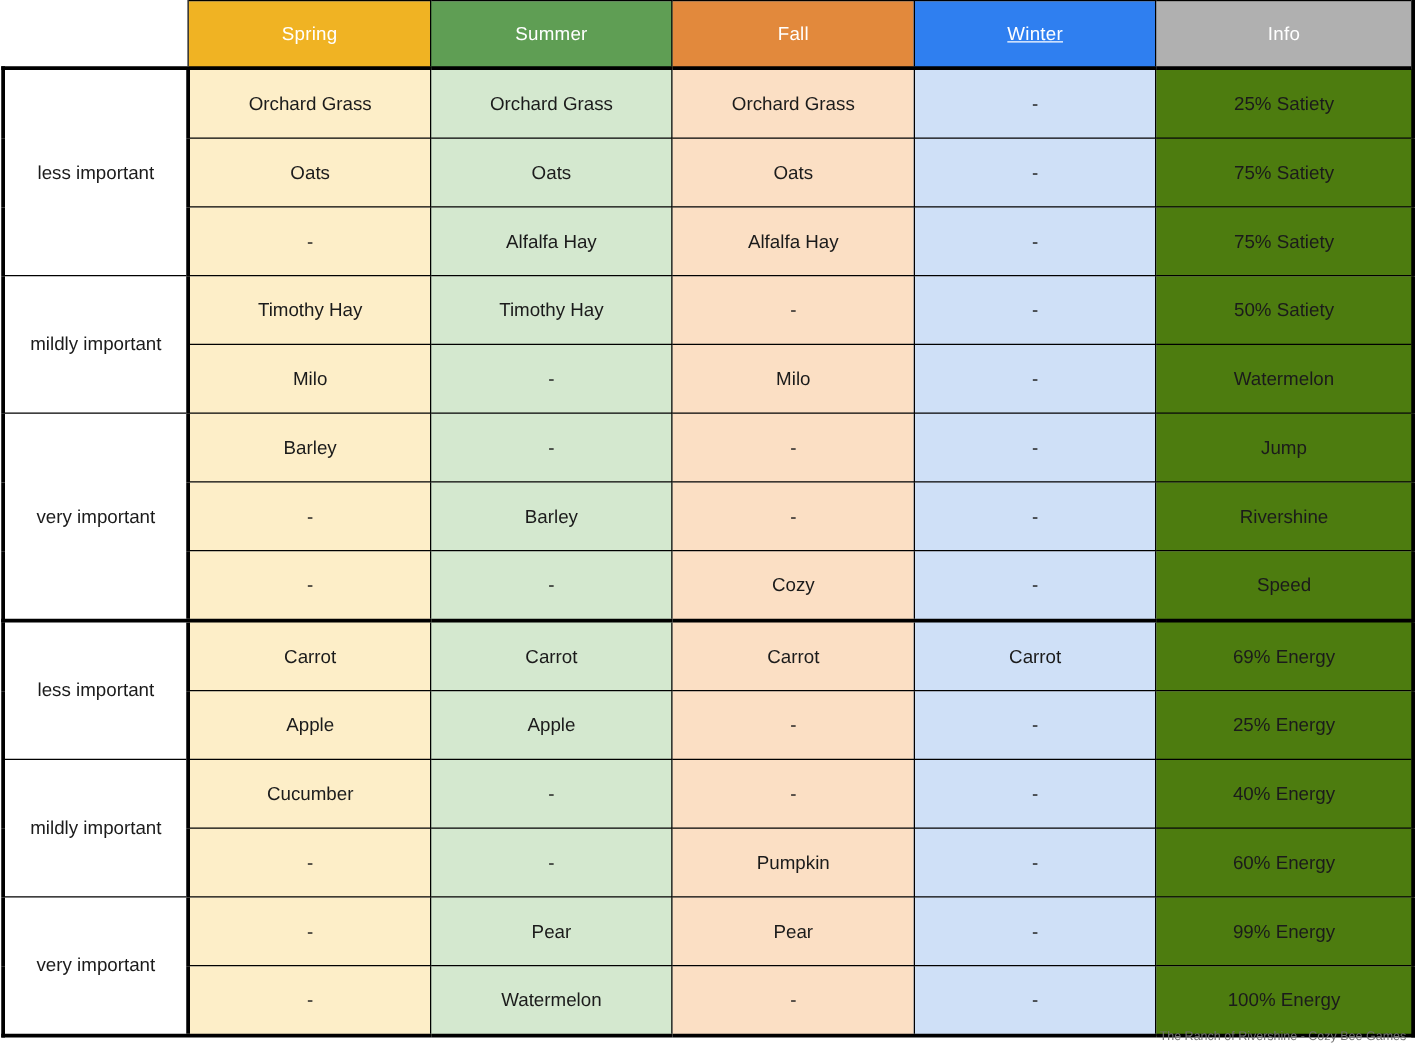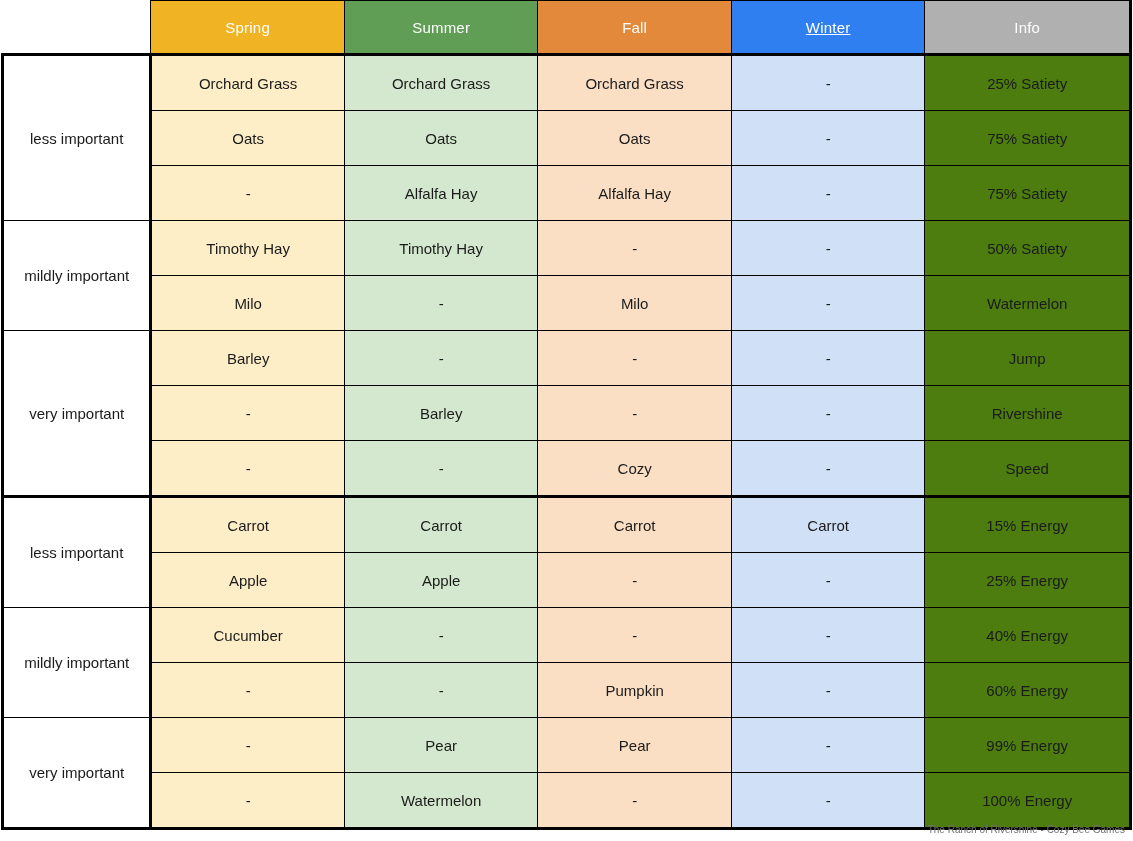--- a/index.html
+++ b/index.html
@@ -182,21 +182,21 @@
         <td class="cell wi thick-bottom">-</td>
         <td class="cell inf thick-bottom thick-right">Speed</td>
       </tr>
 
       <tr>
         <td class="rowlabel thick-left" rowspan="2">less important</td>
         <td class="cell sp thick-left">Carrot</td>
         <td class="cell su">Carrot</td>
         <td class="cell fa">Carrot</td>
         <td class="cell wi">Carrot</td>
-        <td class="cell inf thick-right">15% Energy</td>
+        <td class="cell inf thick-right">69% Energy</td>
       </tr>
       <tr>
         <td class="cell sp thick-left">Apple</td>
         <td class="cell su">Apple</td>
         <td class="cell fa">-</td>
         <td class="cell wi">-</td>
         <td class="cell inf thick-right">25% Energy</td>
       </tr>
 
       <tr>

